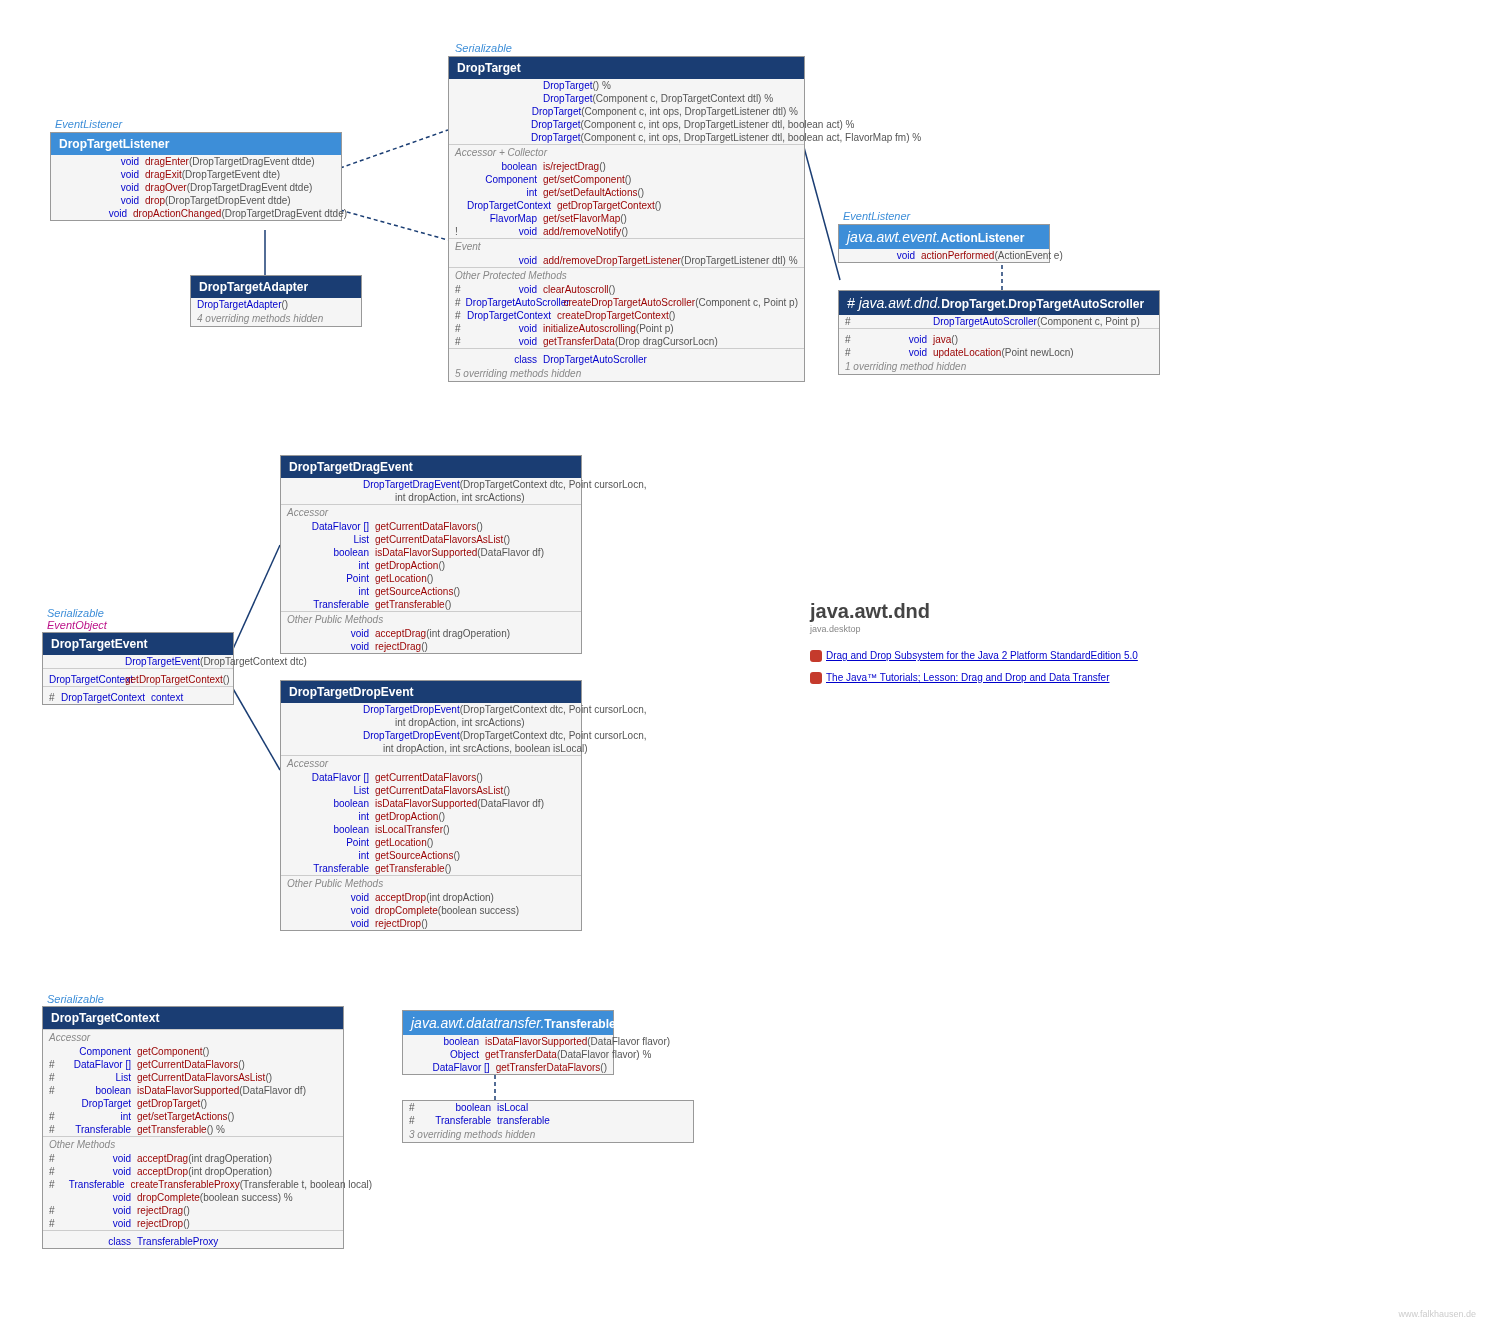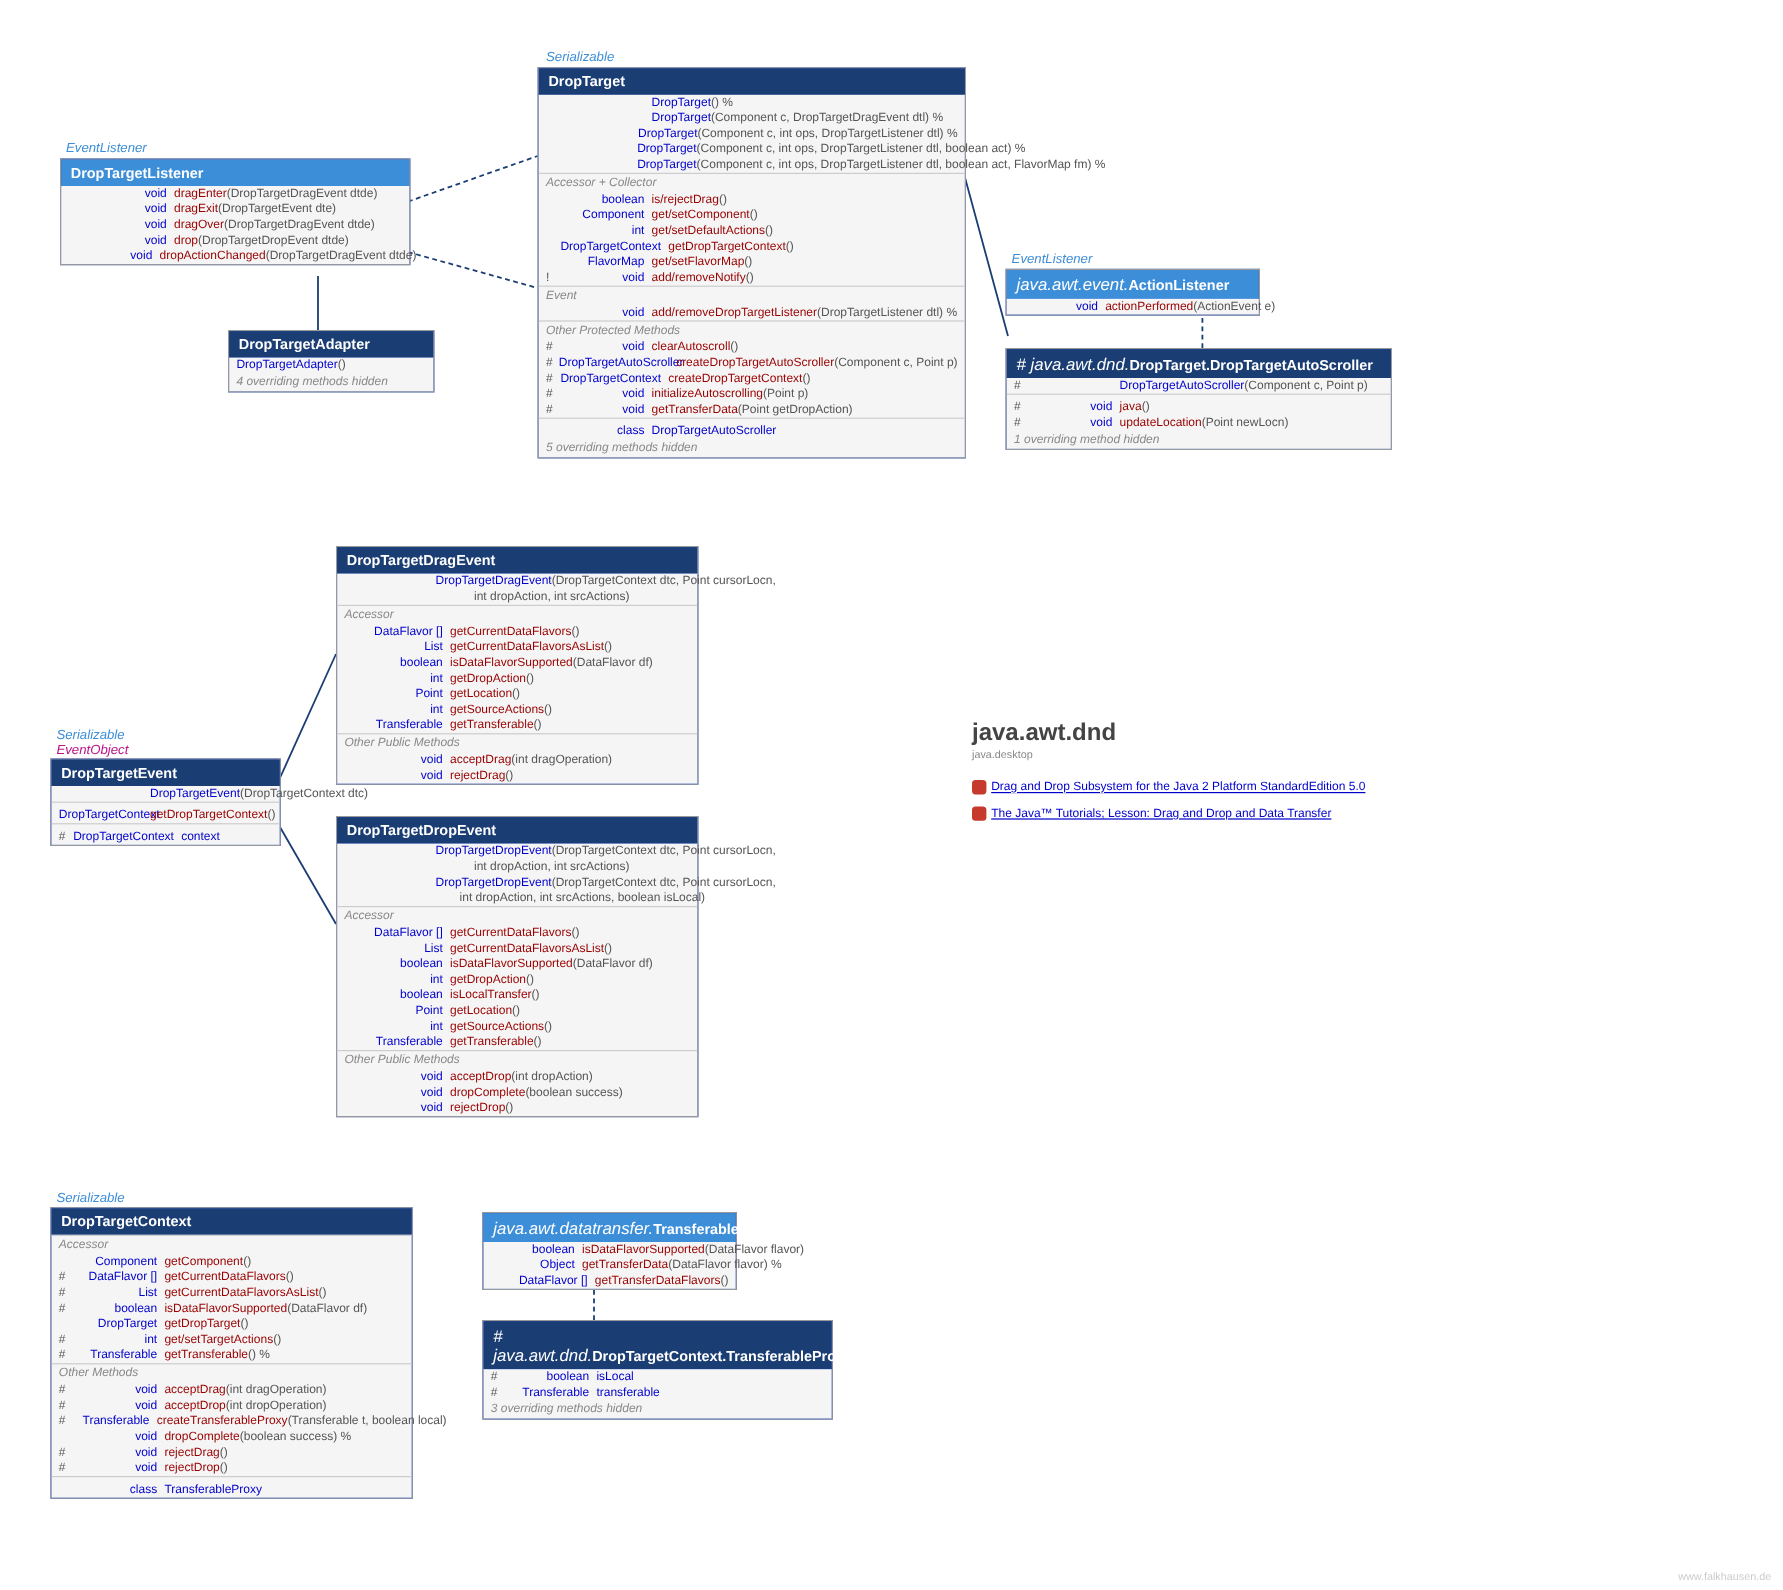--- a/index.html
+++ b/index.html
@@ -95,21 +95,21 @@
       <div class="member">
         <span class="vis"></span>
         <span class="ret"></span>
         <span class="name blue">DropTarget</span>
         <span class="params"> () %</span>
       </div>
       <div class="member">
         <span class="vis"></span>
         <span class="ret"></span>
         <span class="name blue">DropTarget</span>
-        <span class="params"> (Component c, DropTargetDragEvent dtl) %</span>
+        <span class="params"> (Component c, DropTargetContext dtl) %</span>
       </div>
       <div class="member">
         <span class="vis"></span>
         <span class="ret"></span>
         <span class="name blue">DropTarget</span>
         <span class="params"> (Component c, int ops, DropTargetListener dtl) %</span>
       </div>
       <div class="member">
         <span class="vis"></span>
         <span class="ret"></span>
@@ -188,21 +188,21 @@
       <div class="member">
         <span class="vis">#</span>
         <span class="ret">void</span>
         <span class="name">initializeAutoscrolling</span>
         <span class="params"> (Point p)</span>
       </div>
       <div class="member">
         <span class="vis">#</span>
         <span class="ret">void</span>
         <span class="name">getTransferData</span>
-        <span class="params"> (Point getDropAction)</span>
+        <span class="params"> (Drop dragCursorLocn)</span>
       </div>
       <div class="section"></div>
       <div class="member">
         <span class="vis"></span>
         <span class="ret">class</span>
         <span class="name blue">DropTargetAutoScroller</span>
         <span class="params"> </span>
       </div>
       <div class="hidden-note">5 overriding methods hidden</div>
     </div>
@@ -561,21 +561,20 @@
       <div class="member">
         <span class="vis"></span>
         <span class="ret">DataFlavor []</span>
         <span class="name">getTransferDataFlavors</span>
         <span class="params"> ()</span>
       </div>
     </div>
 </div>
 
 <div class="box" style="left:402px;top:1100px;width:290px">
-  <div class="box-title"><span class="pkg"># java.awt.dnd.</span><span>DropTargetContext.TransferableProxy</span></div>
   <div class="box-body" id="tp-body">
       <div class="member">
         <span class="vis">#</span>
         <span class="ret">boolean</span>
         <span class="name blue">isLocal</span>
         <span class="params"> </span>
       </div>
       <div class="member">
         <span class="vis">#</span>
         <span class="ret">Transferable</span>

